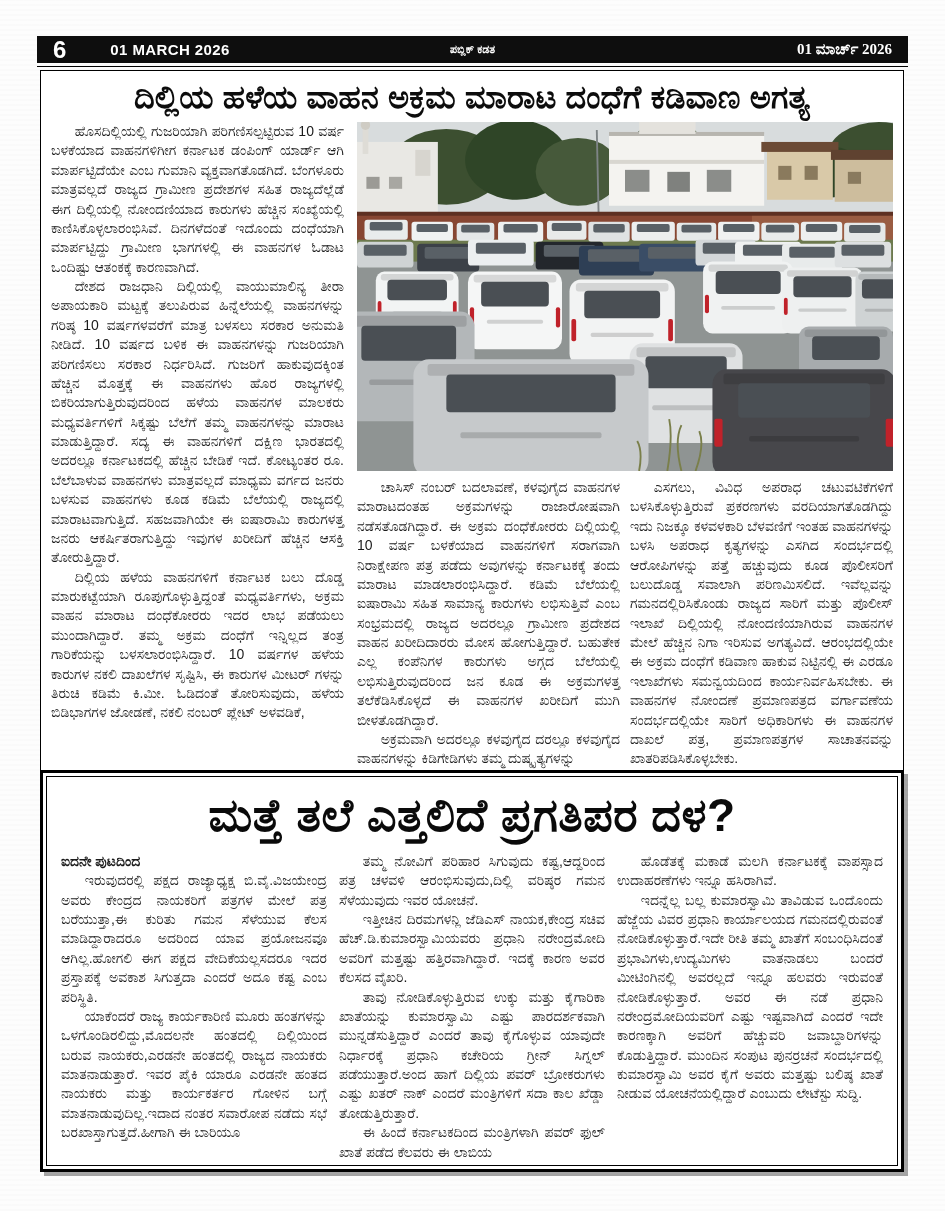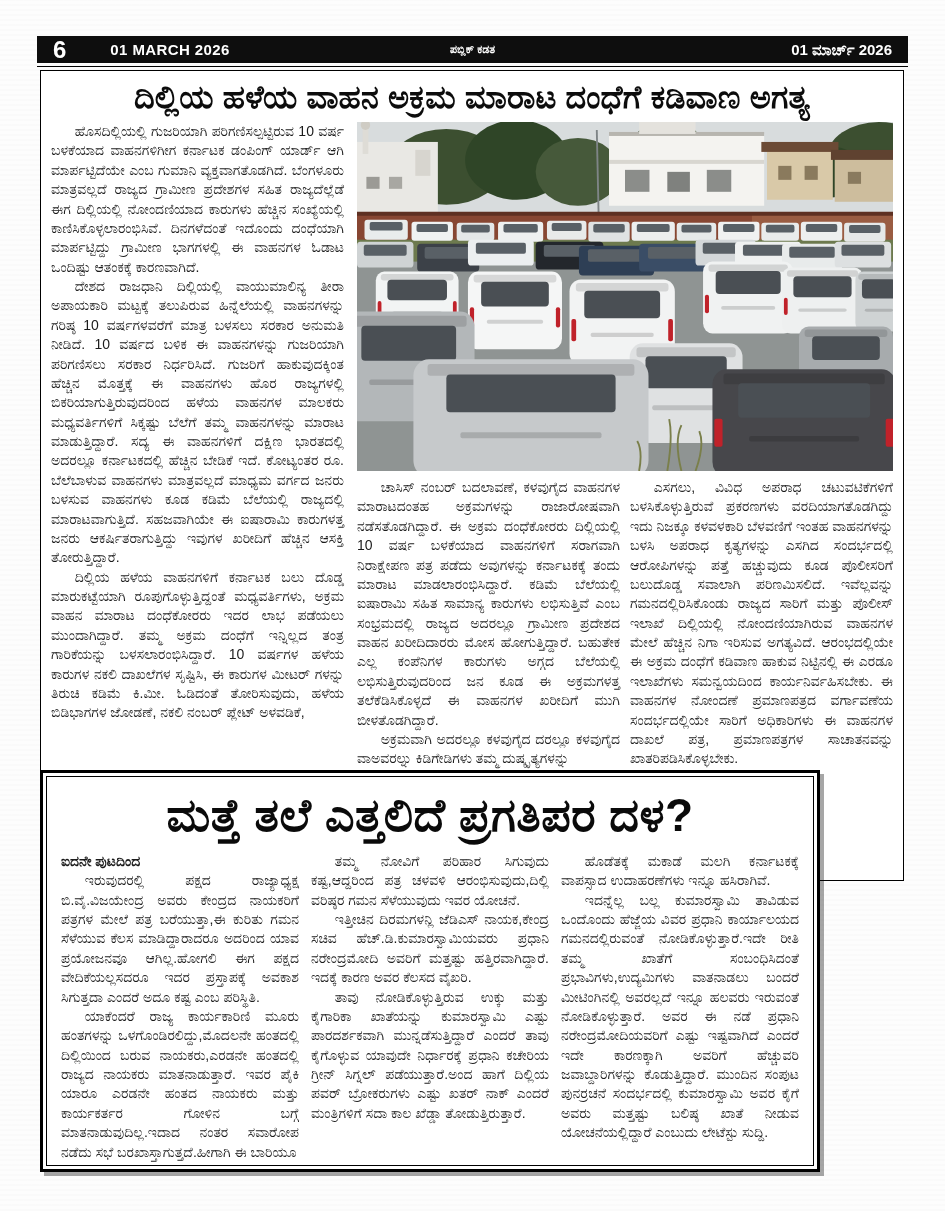--- a/index.html
+++ b/index.html
@@ -13,21 +13,21 @@
     background:repeating-linear-gradient(0deg,rgba(0,0,0,0.012) 0 2px,rgba(255,255,255,0) 2px 5px);}
   
   .header-bar{
     position:absolute;left:37px;top:36px;width:871px;height:27px;
     background:#0e0e0e;color:#ffffff;display:flex;align-items:center;
   }
   .page-num{font-size:24px;font-weight:bold;margin-left:16px;line-height:1;}
   .date-left{font-size:15px;font-weight:bold;margin-left:44px;letter-spacing:.4px;}
   .masthead{position:absolute;left:50%;transform:translateX(-50%);font-size:11px;font-weight:bold;}
   .date-right{margin-left:auto;margin-right:16px;font-size:15px;font-weight:bold;
-    font-family:Liberation Sans, sans-serif;}
+    font-family:Liberation Serif, serif;}
   .header-rule{position:absolute;left:37px;top:66px;width:871px;height:0;border-top:1px solid #000;}
   
   .article1-box{
     position:absolute;left:40px;top:70px;width:864px;height:811px;
     border:1px solid #000;box-sizing:border-box;padding:0 10px;overflow:hidden;background:#fff;
   }
   .headline1{
     text-align:center;font-weight:900;font-size:32px;line-height:1.25;
     padding:6px 0 5px;letter-spacing:0.2px;color:#0c0c0c;
   }
@@ -37,21 +37,21 @@
   .newsp p{
     margin:0;text-align:justify;font-size:14px;line-height:1.385;
     text-indent:1.7em;color:#1b1b1b;
   }
   .photo-frame{width:100%;height:349px;background:#9aa09e;overflow:hidden;}
   .photo-frame svg{display:block;width:100%;height:100%;}
   .a1-cols23{display:flex;gap:10px;margin-top:7px;}
   .a1-col2,.a1-col3{flex:1;min-width:0;}
   
   .article2-box{
-    position:absolute;left:40px;top:770px;width:780px;height:402px;
+    position:absolute;left:40px;top:770px;width:864px;height:402px;
     border:3px solid #000;box-sizing:border-box;background:#fff;
     box-shadow:4px 4px 0 rgba(0,0,0,0.35);
   }
   .article2-inner{
     position:absolute;inset:3px;border:1px solid #000;overflow:hidden;padding:0 14px;
   }
   .headline2{
     text-align:center;font-weight:900;font-size:46px;line-height:1.15;
     padding:12px 0 6px;color:#0a0a0a;letter-spacing:0.5px;
   }
@@ -311,21 +311,21 @@
             <path d="M330 350 q6 -34 2 -52"></path>
             <path d="M345 350 q-8 -30 0 -46"></path>
             <path d="M360 350 q10 -26 4 -40"></path>
             <path d="M300 350 q4 -20 -2 -30"></path>
           </g>
         </svg>
       </div>
       <div class="a1-cols23">
         <div class="a1-col2 newsp">
           <p>ಚಾಸಿಸ್ ನಂಬರ್ ಬದಲಾವಣೆ, ಕಳವುಗೈದ ವಾಹನಗಳ ಮಾರಾಟದಂತಹ ಅಕ್ರಮಗಳನ್ನು ರಾಜಾರೋಷವಾಗಿ ನಡೆಸತೊಡಗಿದ್ದಾರೆ. ಈ ಅಕ್ರಮ ದಂಧೆಕೋರರು ದಿಲ್ಲಿಯಲ್ಲಿ 10 ವರ್ಷ ಬಳಕೆಯಾದ ವಾಹನಗಳಿಗೆ ಸರಾಗವಾಗಿ ನಿರಾಕ್ಷೇಪಣ ಪತ್ರ ಪಡೆದು ಅವುಗಳನ್ನು ಕರ್ನಾಟಕಕ್ಕೆ ತಂದು ಮಾರಾಟ ಮಾಡಲಾರಂಭಿಸಿದ್ದಾರೆ. ಕಡಿಮೆ ಬೆಲೆಯಲ್ಲಿ ಐಷಾರಾಮಿ ಸಹಿತ ಸಾಮಾನ್ಯ ಕಾರುಗಳು ಲಭಿಸುತ್ತಿವೆ ಎಂಬ ಸಂಭ್ರಮದಲ್ಲಿ ರಾಜ್ಯದ ಅದರಲ್ಲೂ ಗ್ರಾಮೀಣ ಪ್ರದೇಶದ ವಾಹನ ಖರೀದಿದಾರರು ಮೋಸ ಹೋಗುತ್ತಿದ್ದಾರೆ. ಬಹುತೇಕ ಎಲ್ಲ ಕಂಪೆನಿಗಳ ಕಾರುಗಳು ಅಗ್ಗದ ಬೆಲೆಯಲ್ಲಿ ಲಭಿಸುತ್ತಿರುವುದರಿಂದ ಜನ ಕೂಡ ಈ ಅಕ್ರಮಗಳತ್ತ ತಲೆಕೆಡಿಸಿಕೊಳ್ಳದೆ ಈ ವಾಹನಗಳ ಖರೀದಿಗೆ ಮುಗಿ ಬೀಳತೊಡಗಿದ್ದಾರೆ.</p>
-          <p>ಅಕ್ರಮವಾಗಿ ಅದರಲ್ಲೂ ಕಳವುಗೈದ ದರಲ್ಲೂ ಕಳವುಗೈದ ವಾಅವರಲ್ನು ಕಿಡಿಗೇಡಿಗಳು ತಮ್ಮ ದುಷ್ಕೃತ್ಯಗಳನ್ನು</p>
+          <p>ಅಕ್ರಮವಾಗಿ ಅದರಲ್ಲೂ ಕಳವುಗೈದ ದರಲ್ಲೂ ಕಳವುಗೈದ ವಾಹನಗಳನ್ನು ಕಿಡಿಗೇಡಿಗಳು ತಮ್ಮ ದುಷ್ಕೃತ್ಯಗಳನ್ನು</p>
         </div>
         <div class="a1-col3 newsp">
           <p>ಎಸಗಲು, ವಿವಿಧ ಅಪರಾಧ ಚಟುವಟಿಕೆಗಳಿಗೆ ಬಳಸಿಕೊಳ್ಳುತ್ತಿರುವೆ ಪ್ರಕರಣಗಳು ವರದಿಯಾಗತೊಡಗಿದ್ದು ಇದು ನಿಜಕ್ಕೂ ಕಳವಳಕಾರಿ ಬೆಳವಣಿಗೆ ಇಂತಹ ವಾಹನಗಳನ್ನು ಬಳಸಿ ಅಪರಾಧ ಕೃತ್ಯಗಳನ್ನು ಎಸಗಿದ ಸಂದರ್ಭದಲ್ಲಿ ಆರೋಪಿಗಳನ್ನು ಪತ್ತೆ ಹಚ್ಚುವುದು ಕೂಡ ಪೊಲೀಸರಿಗೆ ಬಲುದೊಡ್ಡ ಸವಾಲಾಗಿ ಪರಿಣಮಿಸಲಿದೆ. ಇವೆಲ್ಲವನ್ನು ಗಮನದಲ್ಲಿರಿಸಿಕೊಂಡು ರಾಜ್ಯದ ಸಾರಿಗೆ ಮತ್ತು ಪೊಲೀಸ್ ಇಲಾಖೆ ದಿಲ್ಲಿಯಲ್ಲಿ ನೋಂದಣಿಯಾಗಿರುವ ವಾಹನಗಳ ಮೇಲೆ ಹೆಚ್ಚಿನ ನಿಗಾ ಇರಿಸುವ ಅಗತ್ಯವಿದೆ. ಆರಂಭದಲ್ಲಿಯೇ ಈ ಅಕ್ರಮ ದಂಧೆಗೆ ಕಡಿವಾಣ ಹಾಕುವ ನಿಟ್ಟಿನಲ್ಲಿ ಈ ಎರಡೂ ಇಲಾಖೆಗಳು ಸಮನ್ವಯದಿಂದ ಕಾರ್ಯನಿರ್ವಹಿಸಬೇಕು. ಈ ವಾಹನಗಳ ನೋಂದಣೆ ಪ್ರಮಾಣಪತ್ರದ ವರ್ಗಾವಣೆಯ ಸಂದರ್ಭದಲ್ಲಿಯೇ ಸಾರಿಗೆ ಅಧಿಕಾರಿಗಳು ಈ ವಾಹನಗಳ ದಾಖಲೆ ಪತ್ರ, ಪ್ರಮಾಣಪತ್ರಗಳ ಸಾಚಾತನವನ್ನು ಖಾತರಿಪಡಿಸಿಕೊಳ್ಳಬೇಕು.</p>
         </div>
       </div>
     </div>
 
   </div>
 </div>
 
@@ -335,20 +335,21 @@
     <div class="a2-cols">
       <div class="a2-col newsp">
         <p class="byline">ಐದನೇ ಪುಟದಿಂದ</p>
         <p>ಇರುವುದರಲ್ಲಿ ಪಕ್ಷದ ರಾಜ್ಯಾಧ್ಯಕ್ಷ ಬಿ.ವೈ.ವಿಜಯೇಂದ್ರ ಅವರು ಕೇಂದ್ರದ ನಾಯಕರಿಗೆ ಪತ್ರಗಳ ಮೇಲೆ ಪತ್ರ ಬರೆಯುತ್ತಾ,ಈ ಕುರಿತು ಗಮನ ಸೆಳೆಯುವ ಕೆಲಸ ಮಾಡಿದ್ದಾರಾದರೂ ಅದರಿಂದ ಯಾವ ಪ್ರಯೋಜನವೂ ಆಗಿಲ್ಲ.ಹೋಗಲಿ ಈಗ ಪಕ್ಷದ ವೇದಿಕೆಯಲ್ಲಸದರೂ ಇದರ ಪ್ರಸ್ತಾಪಕ್ಕೆ ಅವಕಾಶ ಸಿಗುತ್ತದಾ ಎಂದರೆ ಅದೂ ಕಷ್ಟ ಎಂಬ ಪರಿಸ್ಥಿತಿ.</p>
         <p>ಯಾಕೆಂದರೆ ರಾಜ್ಯ ಕಾರ್ಯಕಾರಿಣಿ ಮೂರು ಹಂತಗಳನ್ನು ಒಳಗೊಂಡಿರಲಿದ್ದು,ಮೊದಲನೇ ಹಂತದಲ್ಲಿ ದಿಲ್ಲಿಯಿಂದ ಬರುವ ನಾಯಕರು,ಎರಡನೇ ಹಂತದಲ್ಲಿ ರಾಜ್ಯದ ನಾಯಕರು ಮಾತನಾಡುತ್ತಾರೆ. ಇವರ ಪೈಕಿ ಯಾರೂ ಎರಡನೇ ಹಂತದ ನಾಯಕರು ಮತ್ತು ಕಾರ್ಯಕರ್ತರ ಗೋಳಿನ ಬಗ್ಗೆ ಮಾತನಾಡುವುದಿಲ್ಲ.ಇದಾದ ನಂತರ ಸವಾರೋಪ ನಡೆದು ಸಭೆ ಬರಖಾಸ್ತಾಗುತ್ತದೆ.ಹೀಗಾಗಿ ಈ ಬಾರಿಯೂ</p>
       </div>
       <div class="a2-col newsp">
         <p>ತಮ್ಮ ನೋವಿಗೆ ಪರಿಹಾರ ಸಿಗುವುದು ಕಷ್ಟ,ಆದ್ದರಿಂದ ಪತ್ರ ಚಳವಳಿ ಆರಂಭಿಸುವುದು,ದಿಲ್ಲಿ ವರಿಷ್ಠರ ಗಮನ ಸೆಳೆಯುವುದು ಇವರ ಯೋಚನೆ.</p>
         <p>ಇತ್ತೀಚಿನ ದಿರಮಗಳನ್ಲಿ ಜೆಡಿಎಸ್ ನಾಯಕ,ಕೇಂದ್ರ ಸಚಿವ ಹೆಚ್.ಡಿ.ಕುಮಾರಸ್ವಾಮಿಯವರು ಪ್ರಧಾನಿ ನರೇಂದ್ರಮೋದಿ ಅವರಿಗೆ ಮತ್ತಷ್ಟು ಹತ್ತಿರವಾಗಿದ್ದಾರೆ. ಇದಕ್ಕೆ ಕಾರಣ ಅವರ ಕೆಲಸದ ವೈಖರಿ.</p>
         <p>ತಾವು ನೋಡಿಕೊಳ್ಳುತ್ತಿರುವ ಉಕ್ಕು ಮತ್ತು ಕೈಗಾರಿಕಾ ಖಾತೆಯನ್ನು ಕುಮಾರಸ್ವಾಮಿ ಎಷ್ಟು ಪಾರದರ್ಶಕವಾಗಿ ಮುನ್ನಡೆಸುತ್ತಿದ್ದಾರೆ ಎಂದರೆ ತಾವು ಕೈಗೊಳ್ಳುವ ಯಾವುದೇ ನಿರ್ಧಾರಕ್ಕೆ ಪ್ರಧಾನಿ ಕಚೇರಿಯ ಗ್ರೀನ್ ಸಿಗ್ನಲ್ ಪಡೆಯುತ್ತಾರೆ.ಅಂದ ಹಾಗೆ ದಿಲ್ಲಿಯ ಪವರ್ ಬ್ರೋಕರುಗಳು ಎಷ್ಟು ಖತರ್ ನಾಕ್ ಎಂದರೆ ಮಂತ್ರಿಗಳಿಗೆ ಸದಾ ಕಾಲ ಖೆಡ್ಡಾ ತೋಡುತ್ತಿರುತ್ತಾರೆ.</p>
+        <p>ಈ ಹಿಂದೆ ಕರ್ನಾಟಕದಿಂದ ಮಂತ್ರಿಗಳಾಗಿ ಪವರ್ ಫುಲ್ ಖಾತೆ ಪಡೆದ ಕೆಲವರು ಈ ಲಾಬಿಯ</p>
       </div>
       <div class="a2-col newsp">
         <p>ಹೊಡೆತಕ್ಕೆ ಮಕಾಡೆ ಮಲಗಿ ಕರ್ನಾಟಕಕ್ಕೆ ವಾಪಸ್ಸಾದ ಉದಾಹರಣೆಗಳು ಇನ್ನೂ ಹಸಿರಾಗಿವೆ.</p>
         <p>ಇದನ್ನೆಲ್ಲ ಬಲ್ಲ ಕುಮಾರಸ್ವಾಮಿ ತಾವಿಡುವ ಒಂದೊಂದು ಹೆಜ್ಜೆಯ ವಿವರ ಪ್ರಧಾನಿ ಕಾರ್ಯಾಲಯದ ಗಮನದಲ್ಲಿರುವಂತೆ ನೋಡಿಕೊಳ್ಳುತ್ತಾರೆ.ಇದೇ ರೀತಿ ತಮ್ಮ ಖಾತೆಗೆ ಸಂಬಂಧಿಸಿದಂತೆ ಪ್ರಭಾವಿಗಳು,ಉದ್ಯಮಿಗಳು ವಾತನಾಡಲು ಬಂದರೆ ಮೀಟಿಂಗಿನಲ್ಲಿ ಅವರಲ್ಲದೆ ಇನ್ನೂ ಹಲವರು ಇರುವಂತೆ ನೋಡಿಕೊಳ್ಳುತ್ತಾರೆ. ಅವರ ಈ ನಡೆ ಪ್ರಧಾನಿ ನರೇಂದ್ರಮೋದಿಯವರಿಗೆ ಎಷ್ಟು ಇಷ್ಟವಾಗಿದೆ ಎಂದರೆ ಇದೇ ಕಾರಣಕ್ಕಾಗಿ ಅವರಿಗೆ ಹೆಚ್ಚುವರಿ ಜವಾಬ್ದಾರಿಗಳನ್ನು ಕೊಡುತ್ತಿದ್ದಾರೆ. ಮುಂದಿನ ಸಂಪುಟ ಪುನರ್ರಚನೆ ಸಂದರ್ಭದಲ್ಲಿ ಕುಮಾರಸ್ವಾಮಿ ಅವರ ಕೈಗೆ ಅವರು ಮತ್ತಷ್ಟು ಬಲಿಷ್ಠ ಖಾತೆ ನೀಡುವ ಯೋಚನೆಯಲ್ಲಿದ್ದಾರೆ ಎಂಬುದು ಲೇಟೆಸ್ಟು ಸುದ್ದಿ.</p>
       </div>
     </div>
   </div>
 </div>
 
 </body></html>

